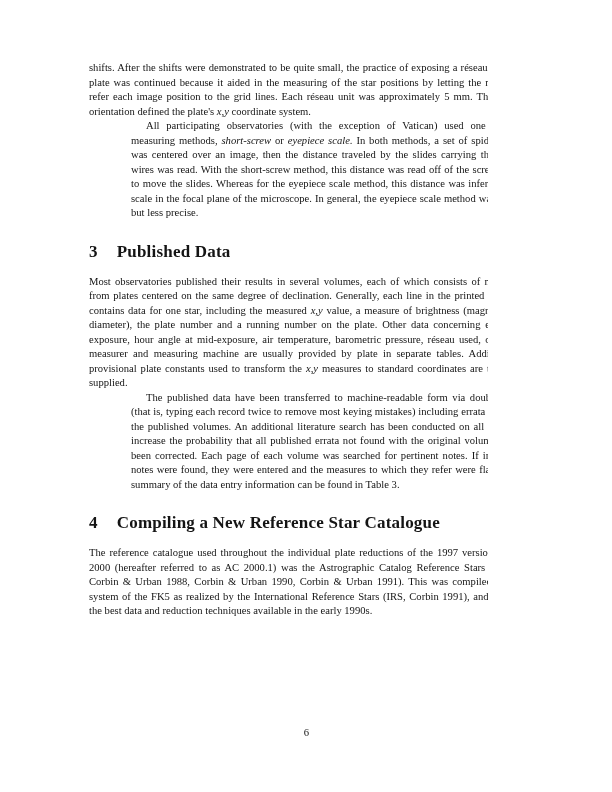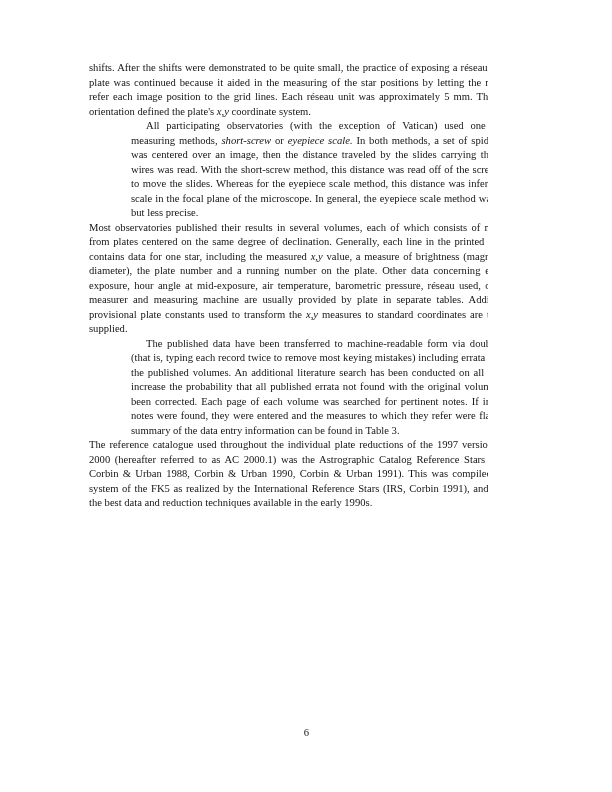--- a/index.html
+++ b/index.html
@@ -57,18 +57,20 @@
     font-size: 10.6px;
   }
 </style>
 </head>
 <body>
 
 <div class="page">
   <main class="body-col" id="doc-body">
       <p class=""><span class="seg">shifts. After the shifts were demonstrated to be quite small, the practice of exposing a réseau on each plate was continued because it aided in the measuring of the star positions by letting the measurer refer each image position to the grid lines. Each réseau unit was approximately 5 mm. The réseau orientation defined the plate's </span><span class="seg it">x,y</span><span class="seg"> coordinate system.</span></p>
       <p class="indent"><span class="seg">All participating observatories (with the exception of Vatican) used one of two measuring methods, </span><span class="seg it">short-screw</span><span class="seg"> or </span><span class="seg it">eyepiece scale</span><span class="seg">. In both methods, a set of spider wires was centered over an image, then the distance traveled by the slides carrying the spider wires was read. With the short-screw method, this distance was read off of the screws used to move the slides. Whereas for the eyepiece scale method, this distance was inferred by a scale in the focal plane of the microscope. In general, the eyepiece scale method was faster, but less precise.</span></p>
+      <h2><span class="sec-num">3</span><span class="sec-title">Published Data</span></h2>
       <p class=""><span class="seg">Most observatories published their results in several volumes, each of which consists of measures from plates centered on the same degree of declination. Generally, each line in the printed volumes contains data for one star, including the measured </span><span class="seg it">x,y</span><span class="seg"> value, a measure of brightness (magnitude or diameter), the plate number and a running number on the plate. Other data concerning epoch of exposure, hour angle at mid-exposure, air temperature, barometric pressure, réseau used, observer, measurer and measuring machine are usually provided by plate in separate tables. Additionally, provisional plate constants used to transform the </span><span class="seg it">x,y</span><span class="seg"> measures to standard coordinates are typically supplied.</span></p>
       <p class="indent"><span class="seg">The published data have been transferred to machine-readable form via double-entry (that is, typing each record twice to remove most keying mistakes) including errata found in the published volumes. An additional literature search has been conducted on all zones to increase the probability that all published errata not found with the original volumes have been corrected. Each page of each volume was searched for pertinent notes. If important notes were found, they were entered and the measures to which they refer were flagged. A summary of the data entry information can be found in Table 3.</span></p>
+      <h2><span class="sec-num">4</span><span class="sec-title">Compiling a New Reference Star Catalogue</span></h2>
       <p class=""><span class="seg">The reference catalogue used throughout the individual plate reductions of the 1997 version of AC 2000 (hereafter referred to as AC 2000.1) was the Astrographic Catalog Reference Stars (ACRS; Corbin &amp; Urban 1988, Corbin &amp; Urban 1990, Corbin &amp; Urban 1991). This was compiled on the system of the FK5 as realized by the International Reference Stars (IRS, Corbin 1991), and utilized the best data and reduction techniques available in the early 1990s.</span></p>
     </main>
   <footer class="pageno">6</footer>
 </div>
 
 </body></html>

